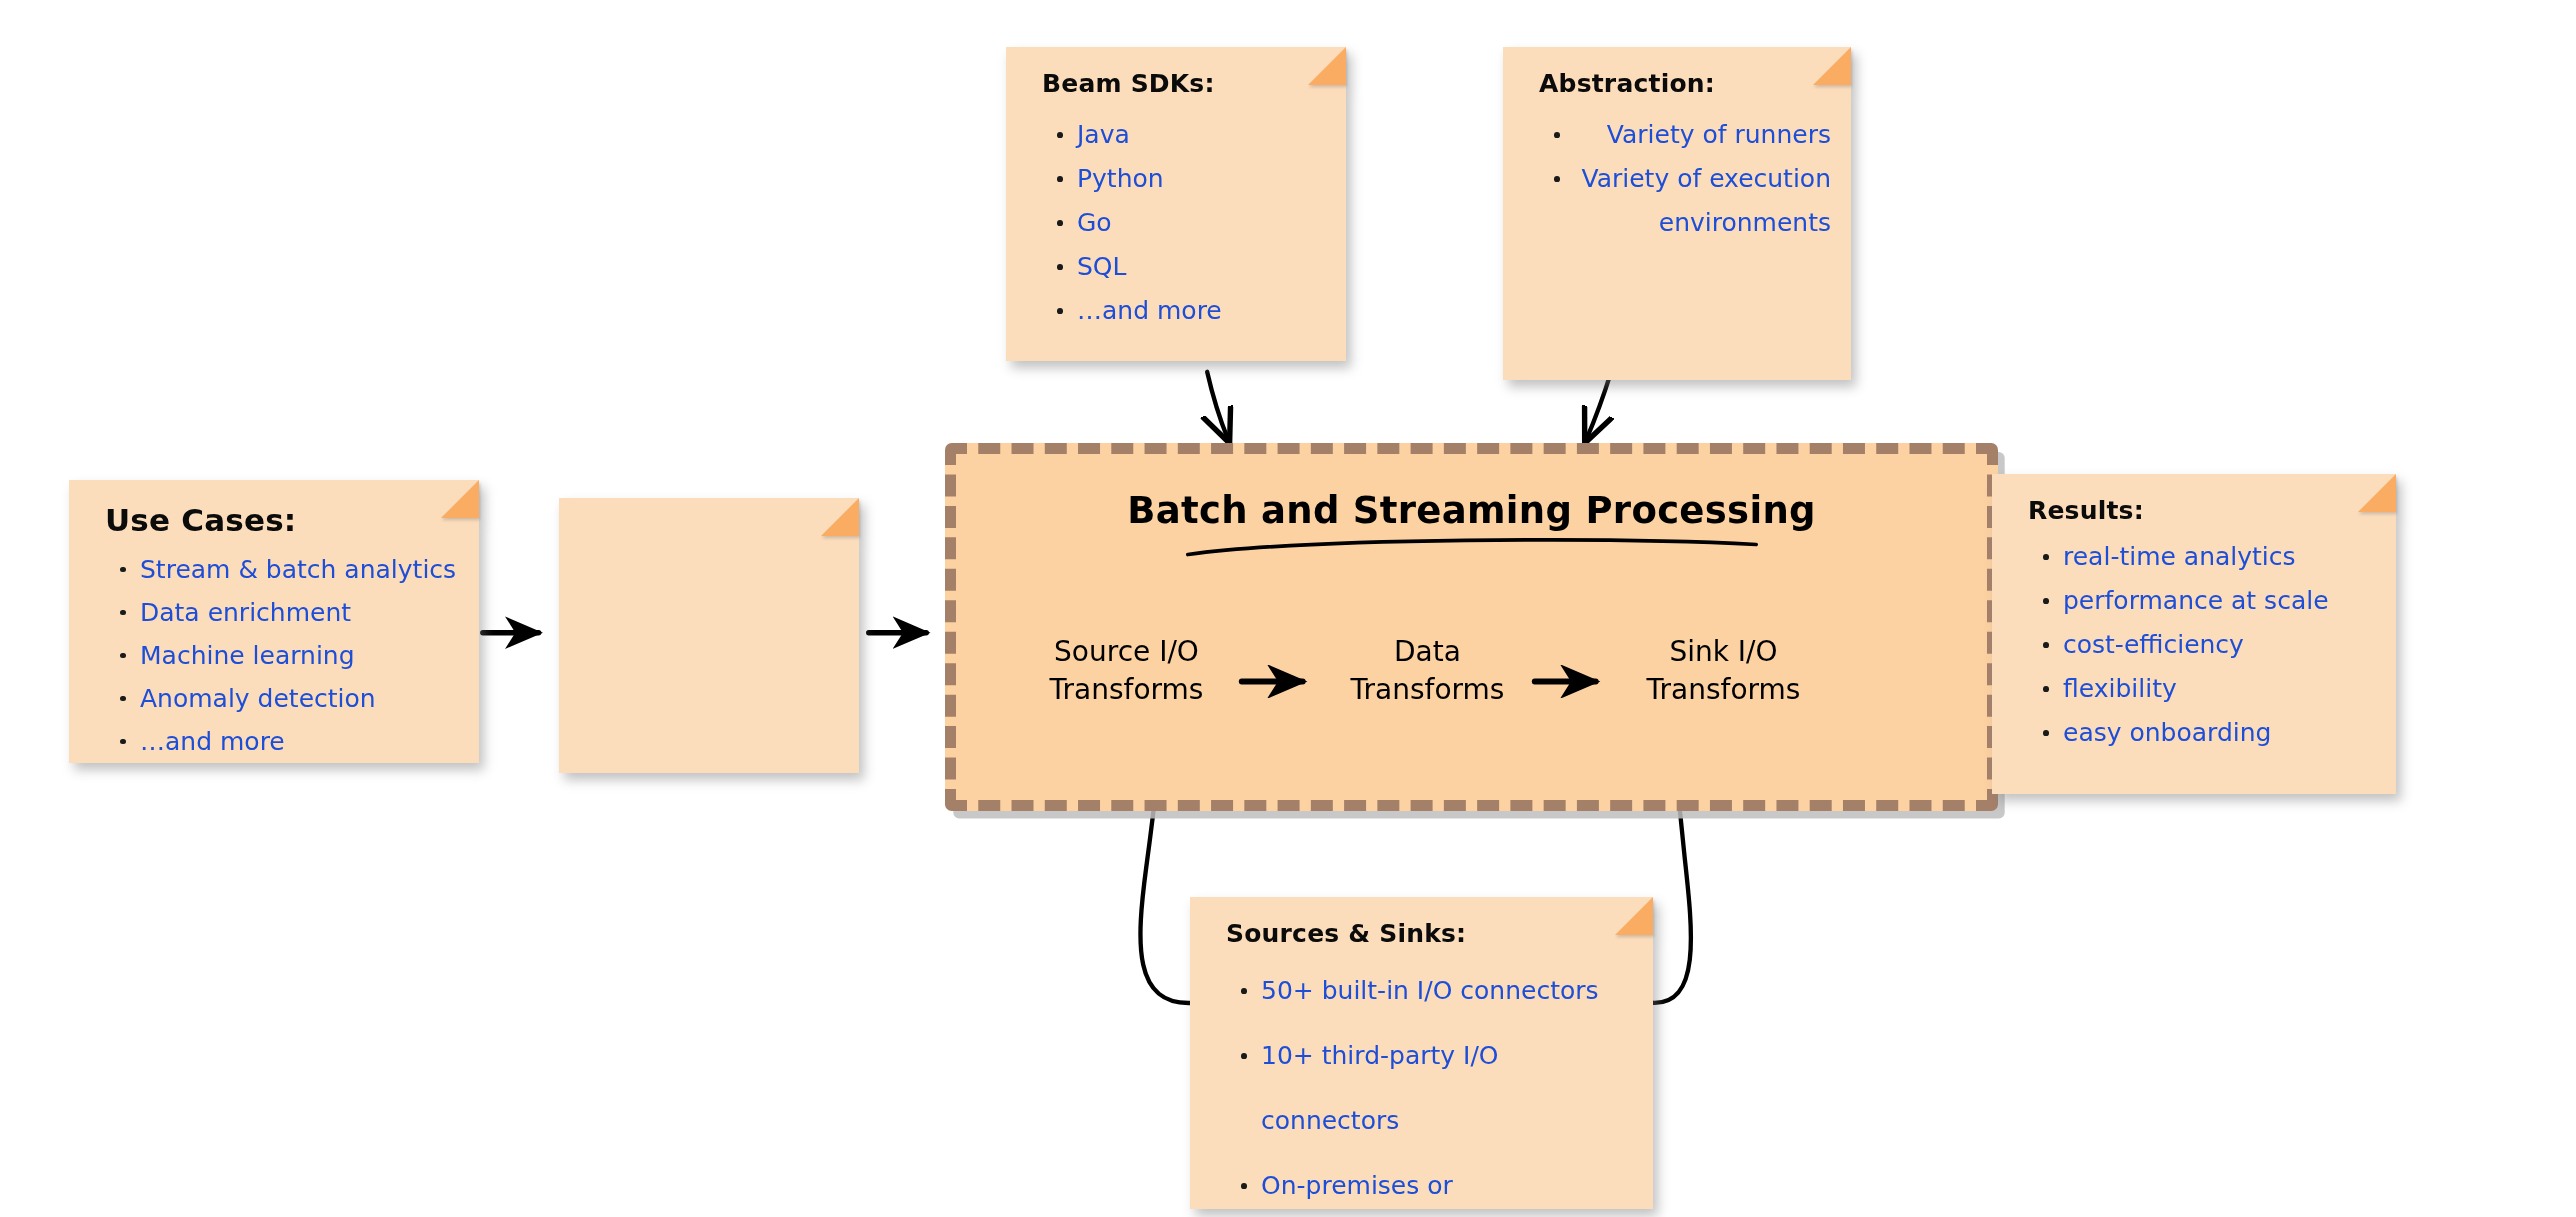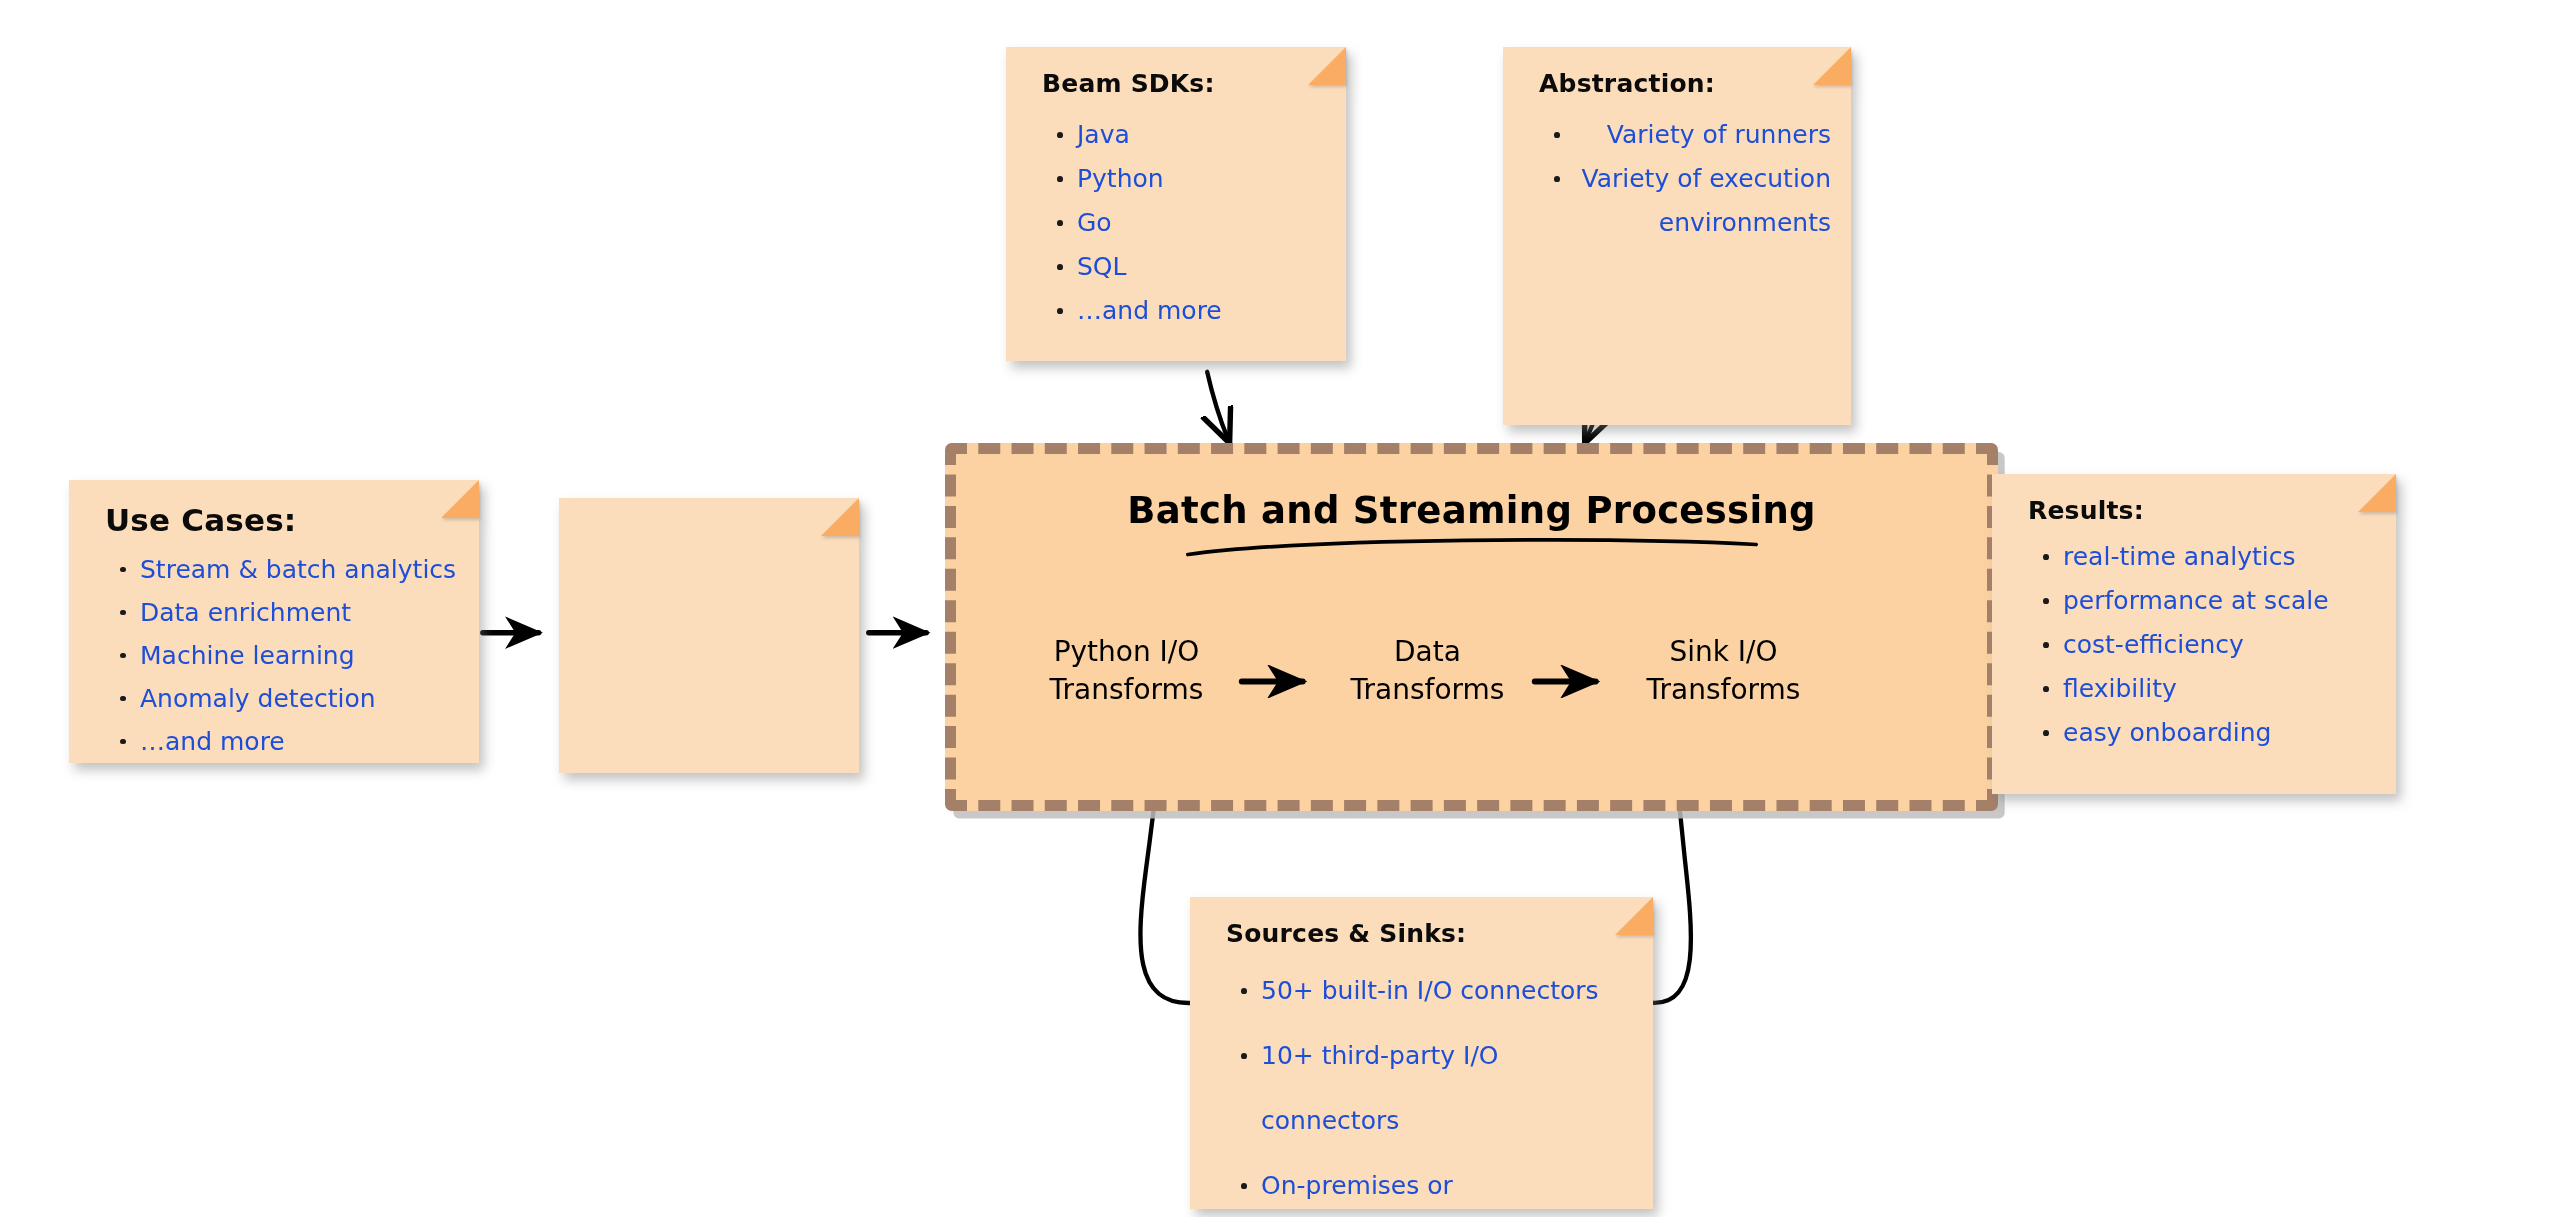--- a/index.html
+++ b/index.html
@@ -78,21 +78,21 @@
 
   
   #note-beam-sdks {
     left: 1006px; top: 47px; width: 340px; height: 314px;
     font-size: 25px;
   }
   #note-beam-sdks .note-title { font-size: 25px; margin-bottom: 15px; }
   #note-beam-sdks .note-list li { line-height: 44px; font-size: 25px; }
 
   #note-abstraction {
-    left: 1503px; top: 47px; width: 348px; height: 378px;
+    left: 1503px; top: 47px; width: 348px; height: 333px;
     font-size: 25px;
   }
   #note-abstraction .note-title { font-size: 25px; margin-bottom: 15px; }
   #note-abstraction .note-list li { line-height: 44px; font-size: 25px; text-align: right; }
 
   #note-use-cases {
     left: 69px; top: 480px; width: 410px; height: 283px;
     font-size: 25px;
   }
   #note-use-cases .note-title { font-size: 31px; margin-bottom: 10px; }
@@ -234,21 +234,21 @@
   <div id="processing-box">
     <div id="processing-title-wrap">
       <span id="processing-title">Batch and Streaming Processing</span>
     </div>
 
     <svg id="title-underline" viewBox="0 0 690 26" xmlns="http://www.w3.org/2000/svg">
       <path d="M4,22 C150,2 520,1 686,10" stroke="#000" stroke-width="4.5" fill="none" stroke-linecap="round"></path>
     </svg>
 
     <div class="stage" id="stage-source">
-      <div>Python I/O</div>
+      <div>Source I/O</div>
       <div>Transforms</div>
     </div>
 
     <svg class="inline-arrow" id="inline-arrow-1" viewBox="0 0 96 40" xmlns="http://www.w3.org/2000/svg">
       <path d="M4,20 L78,20" stroke="#000" stroke-width="7" fill="none" stroke-linecap="round" marker-end="url(#ah)"></path>
     </svg>
 
     <div class="stage" id="stage-data">
       <div>Data</div>
       <div>Transforms</div>

